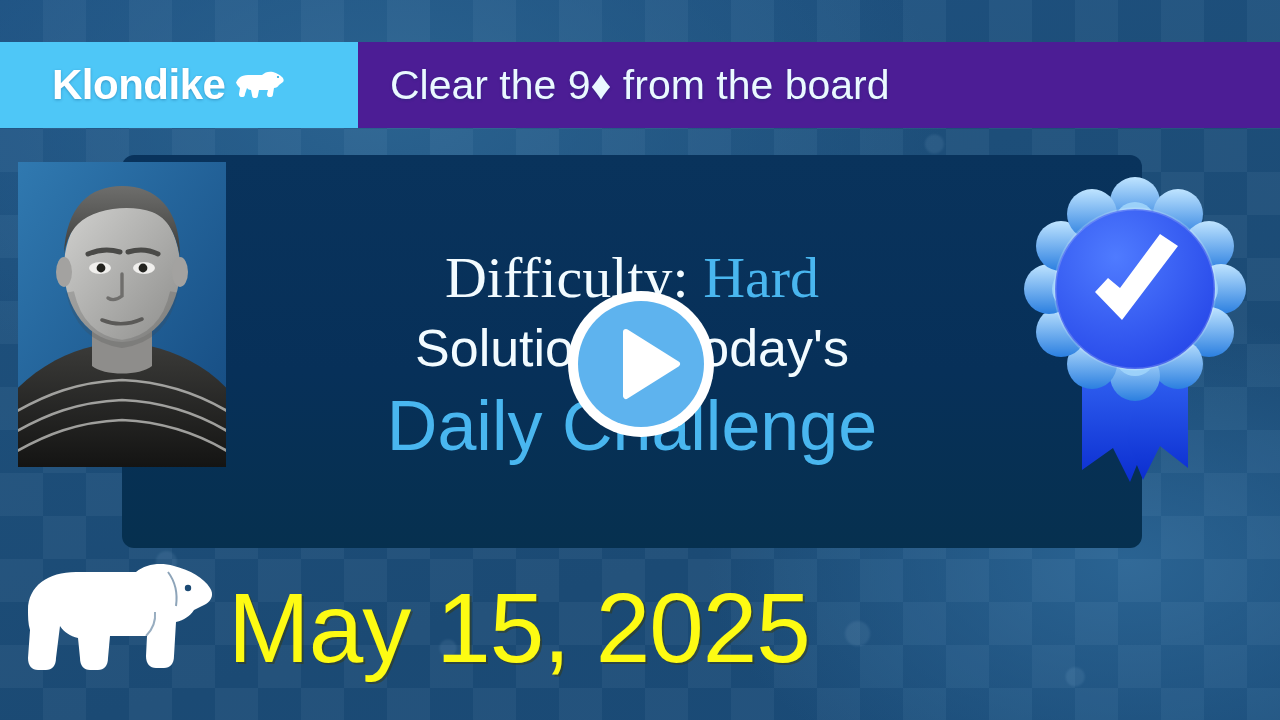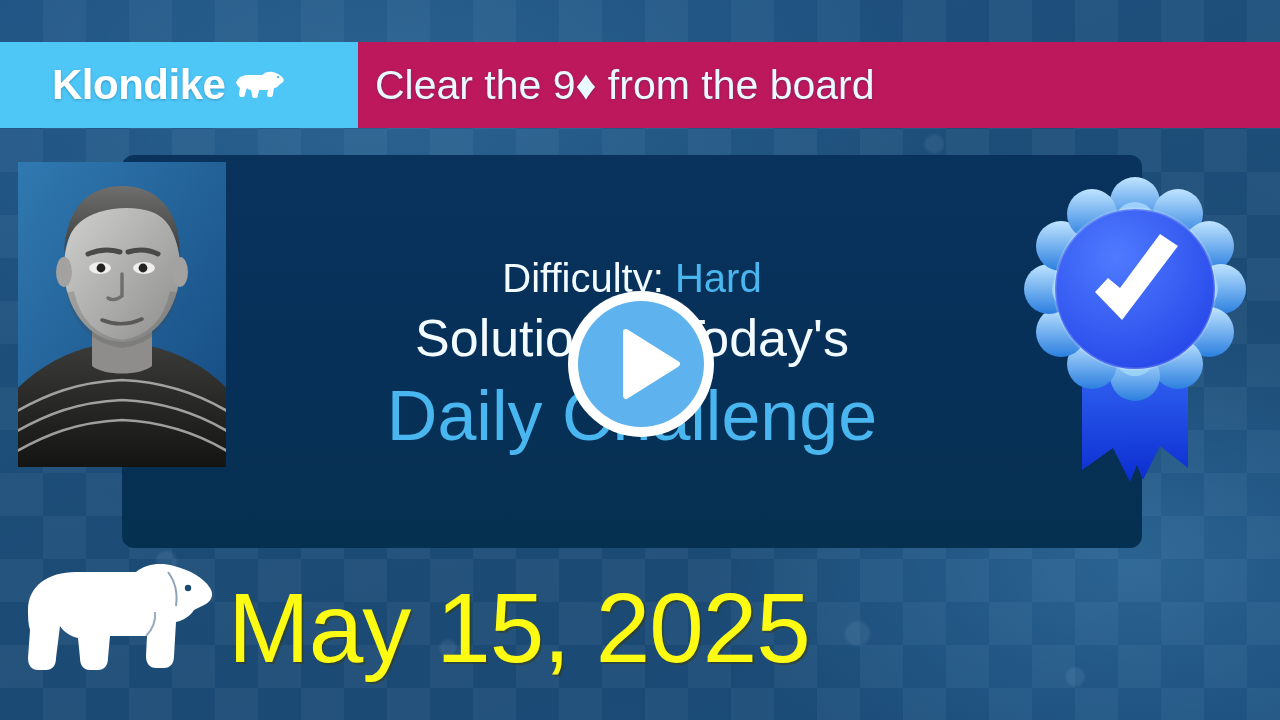--- a/index.html
+++ b/index.html
@@ -53,40 +53,40 @@
     width:358px; background:#4ec7f7;
     display:flex; align-items:center; gap:8px; padding-left:52px;
   }
   #brand-text{
     color:#ffffff; font-size:42px; font-weight:bold; letter-spacing:-.5px;
     text-shadow:0 1px 3px rgba(0,60,110,.35);
     white-space:nowrap;
   }
   #brand-bear{ width:52px; height:34px; flex:none; }
   #challenge{
-    flex:1; background:#be185d;
-    display:flex; align-items:center; padding-left:17px;
+    flex:1; background:#4c1d95;
+    display:flex; align-items:center; padding-left:32px;
   }
   #challenge-text{
     color:#eaf9ff; font-size:41px; white-space:nowrap;
     text-shadow:0 1px 3px rgba(0,50,90,.3);
   }
 
   
   #panel{
     position:absolute; left:122px; top:155px; width:1020px; height:393px;
     background:linear-gradient(180deg,#09335c 0%,#073059 55%,#06304f 100%);
     border-radius:12px; z-index:3;
   }
   #panel-inner{
     position:absolute; inset:0; display:flex; flex-direction:column;
     align-items:center; justify-content:center; gap:4px; padding-top:8px;
   }
   .line{ white-space:nowrap; text-align:center; line-height:1.12; }
-  #difficulty-line{ font-size:40px; }
+  #difficulty-line{ font-size:58px;font-family:Liberation Serif, serif; }
   #difficulty-label{ color:#f2fbff; }
   #difficulty-value{ color:#49b6ef; }
   #solution-line{ font-size:52px; color:#f2fbff; margin-top:4px; }
   #daily-challenge-line{ font-size:70px; color:#49b6ef; margin-top:6px; }
 
   
   #portrait{
     position:absolute; left:18px; top:162px; width:208px; height:305px;
     z-index:5; overflow:hidden;
     background:linear-gradient(150deg,#2f77ad 0%,#1f5f96 45%,#17508a 100%);

